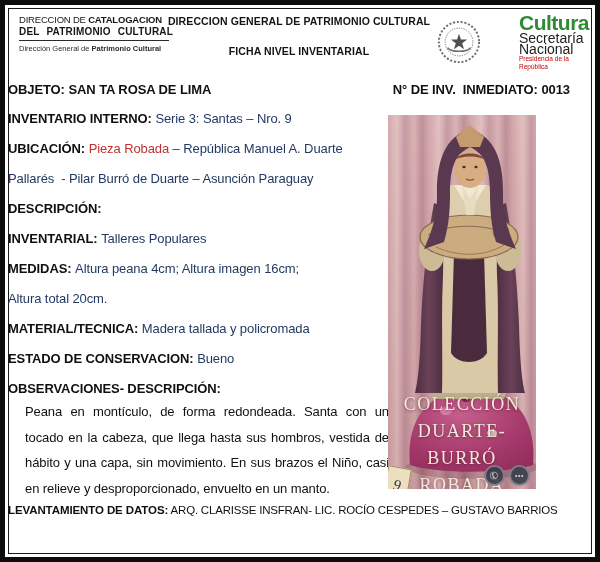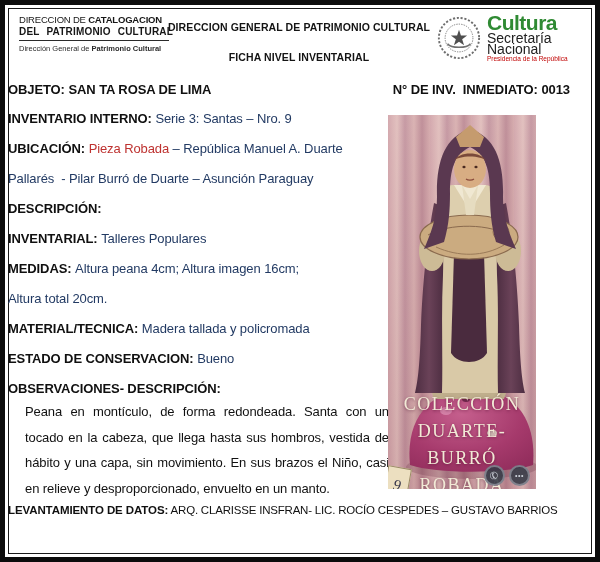--- a/index.html
+++ b/index.html
@@ -13,25 +13,25 @@
 
   
   .hdr-left{position:absolute;left:19px;top:14px;width:150px;}
   .hdr-left .l1{font-size:9.5px;letter-spacing:-0.2px;line-height:12px;white-space:nowrap;color:#161616;}
   .hdr-left .l1 b{font-weight:bold;}
   .hdr-left .l2{font-size:10px;font-weight:bold;letter-spacing:0.2px;word-spacing:4px;line-height:12px;
     border-bottom:1.5px solid #2a2a2a;padding-bottom:2px;white-space:nowrap;color:#161616;}
   .hdr-left .l3{font-size:7.5px;line-height:11px;padding-top:2px;color:#2c2c2c;white-space:nowrap;}
   .hdr-left .l3 b{font-weight:bold;}
 
-  .hdr-center{position:absolute;left:158px;top:21px;width:282px;text-align:center;}
+  .hdr-center{position:absolute;left:158px;top:15px;width:282px;text-align:center;}
   .hdr-center .t1{font-size:10.5px;font-weight:bold;letter-spacing:0.1px;color:#141414;}
   .hdr-center .t2{font-size:10.5px;font-weight:bold;margin-top:18px;letter-spacing:0.1px;color:#141414;}
 
-  .brand{position:absolute;left:436px;top:13px;width:152px;display:flex;align-items:center;}
+  .brand{position:absolute;left:436px;top:13px;width:152px;display:flex;align-items:center;gap:32px;}
   .seal{width:46px;height:46px;flex:0 0 auto;}
   .brand-text{margin-left:5px;}
   .brand-name{font-size:21px;font-weight:bold;line-height:19px;letter-spacing:-0.5px;}
   .brand-sub1{font-size:14px;color:#222;line-height:11px;margin-top:1px;}
   .brand-sub2{font-size:6.5px;line-height:8px;}
 
   
   .row{position:absolute;left:8px;font-size:13px;line-height:16px;white-space:nowrap;}
   .row .lbl{font-weight:bold;color:#101010;letter-spacing:-0.1px;}
   .row .val{letter-spacing:-0.1px;}

